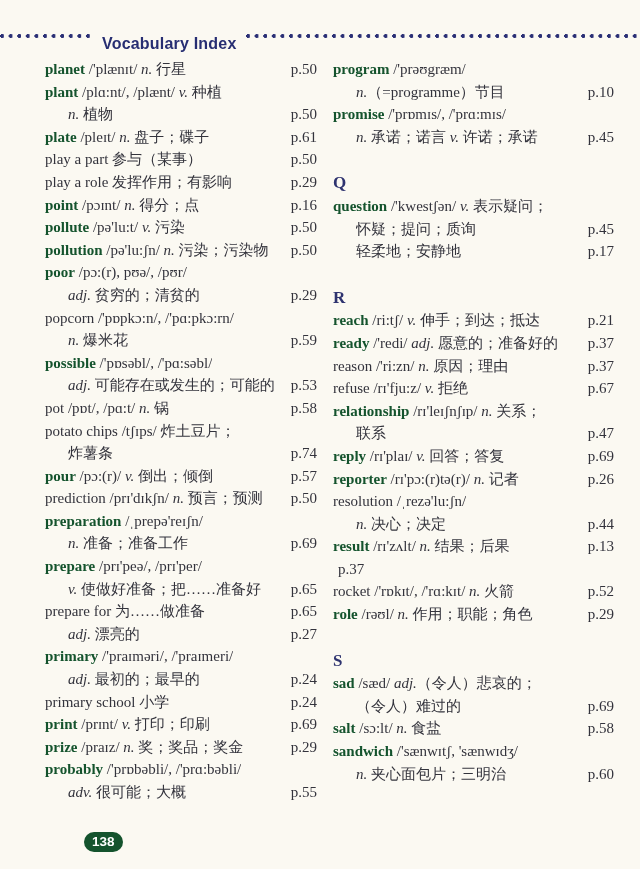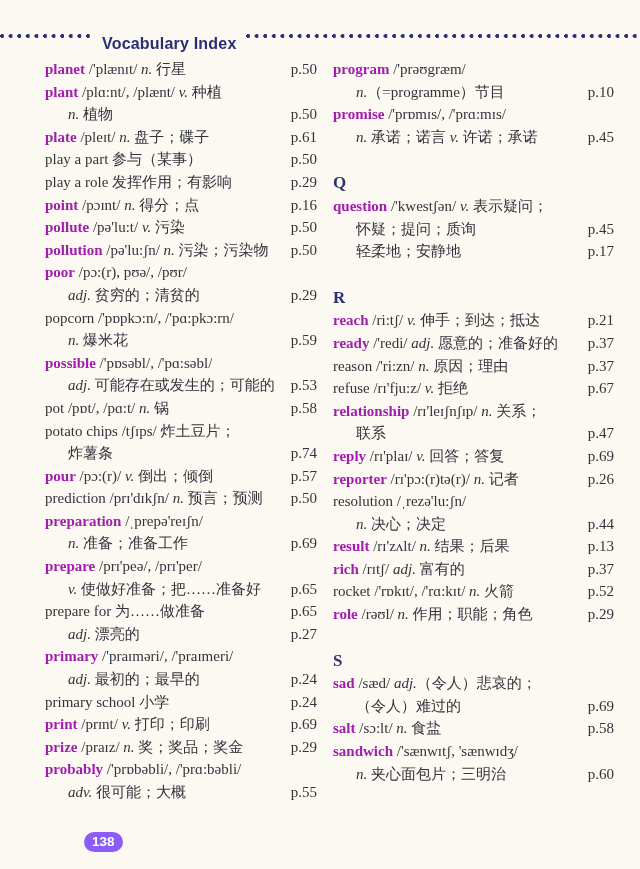--- a/index.html
+++ b/index.html
@@ -35,31 +35,31 @@
   .col{position:absolute;top:58px;}
   .col-left{left:45px;width:272px;}
   .col-right{left:333px;width:281px;}
   .entry-line{
     display:flex;justify-content:space-between;align-items:baseline;
     height:22.6px;line-height:22.6px;white-space:nowrap;
   }
   .entry-line.indent{padding-left:23px;}
   .entry-text{overflow:hidden;}
   .page-ref{margin-left:5px;flex:0 0 auto;}
-  .seg-b{font-weight:bold;color:#a21caf;}
+  .seg-b{font-weight:bold;color:#14532d;}
   .seg-i{font-style:italic;}
   .section-letter{
     height:22.6px;line-height:22.6px;margin-top:24px;
     font-weight:bold;font-size:17px;color:#2e336f;
   }
   
   .footer{position:absolute;left:84px;top:832px;}
   .page-badge{
     display:inline-block;min-width:20px;text-align:center;
-    background:#8b5cf6;color:#ffffff;
+    background:#14532d;color:#ffffff;
     font-family:"Liberation Sans","DejaVu Sans",sans-serif;
     font-weight:bold;font-size:13.5px;line-height:20px;
     padding:0 8px;border-radius:11px;
   }
 </style>
 </head>
 <body>
 
 <div class="page">
 
@@ -258,21 +258,20 @@
       </div>
       <div class="entry-line indent">
         <span class="entry-text"><span class="seg-i">n.</span><span class="seg-n"> 决心；决定</span></span>
         <span class="page-ref">p.44</span>
       </div>
       <div class="entry-line">
         <span class="entry-text"><span class="seg-b">result</span><span class="seg-n"> /rɪ'zʌlt/ </span><span class="seg-i">n.</span><span class="seg-n"> 结果；后果</span></span>
         <span class="page-ref">p.13</span>
       </div>
       <div class="entry-line">
-        <span class="entry-text"><span class="seg-b">rich</span><span class="seg-n"> /rɪtʃ/ </span><span class="seg-i">adj.</span><span class="seg-n"> 富有的</span></span>
         <span class="page-ref">p.37</span>
       </div>
       <div class="entry-line">
         <span class="entry-text"><span class="seg-n">rocket /'rɒkɪt/, /'rɑ:kɪt/ </span><span class="seg-i">n.</span><span class="seg-n"> 火箭</span></span>
         <span class="page-ref">p.52</span>
       </div>
       <div class="entry-line">
         <span class="entry-text"><span class="seg-b">role</span><span class="seg-n"> /rəʊl/ </span><span class="seg-i">n.</span><span class="seg-n"> 作用；职能；角色</span></span>
         <span class="page-ref">p.29</span>
       </div>

